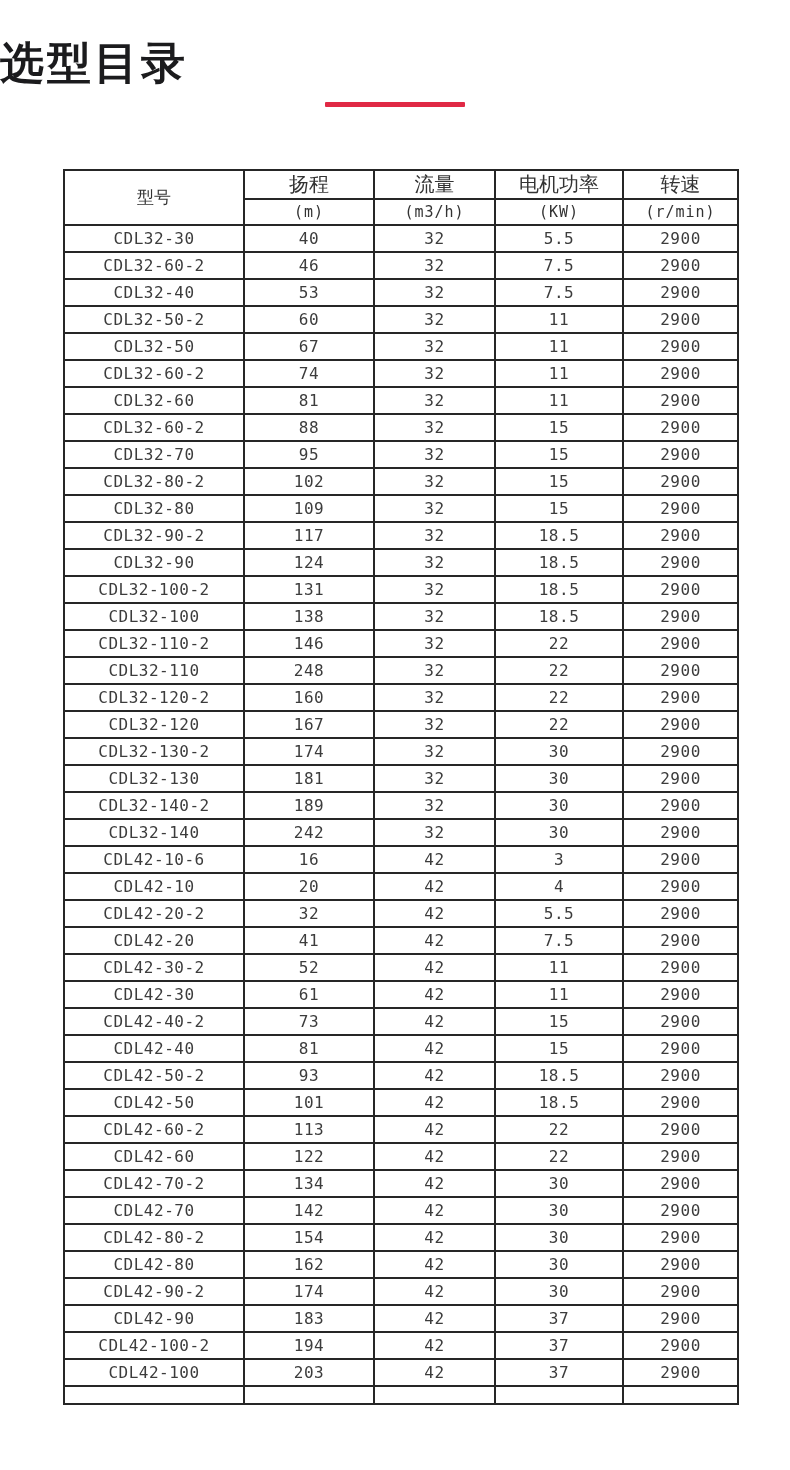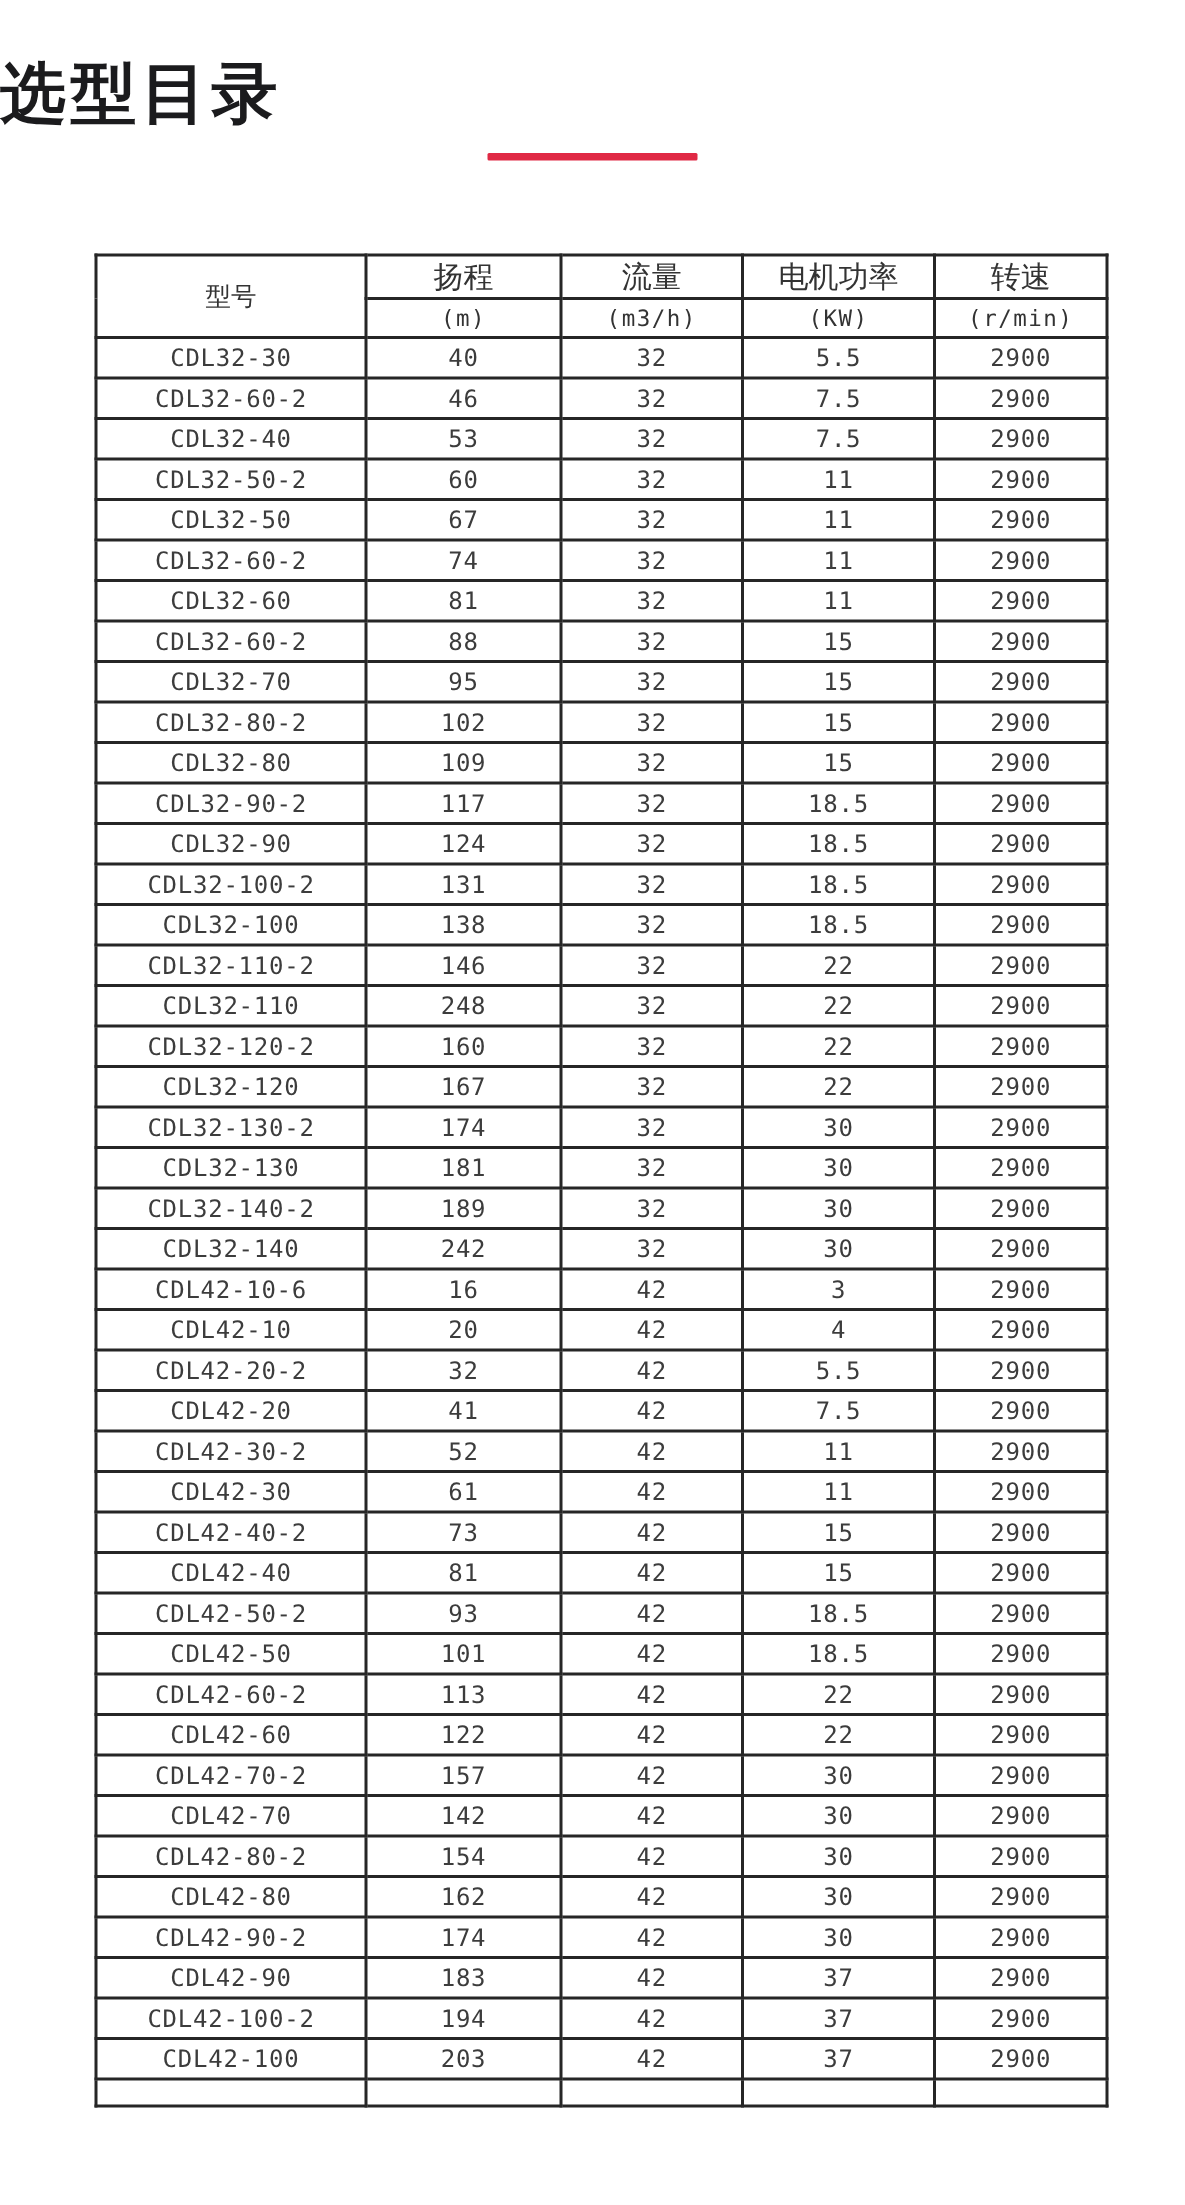--- a/index.html
+++ b/index.html
@@ -323,21 +323,21 @@
   </tr>
         <tr>
     <td>CDL42-60</td>
     <td>122</td>
     <td>42</td>
     <td>22</td>
     <td>2900</td>
   </tr>
         <tr>
     <td>CDL42-70-2</td>
-    <td>157</td>
+    <td>134</td>
     <td>42</td>
     <td>30</td>
     <td>2900</td>
   </tr>
         <tr>
     <td>CDL42-70</td>
     <td>142</td>
     <td>42</td>
     <td>30</td>
     <td>2900</td>

